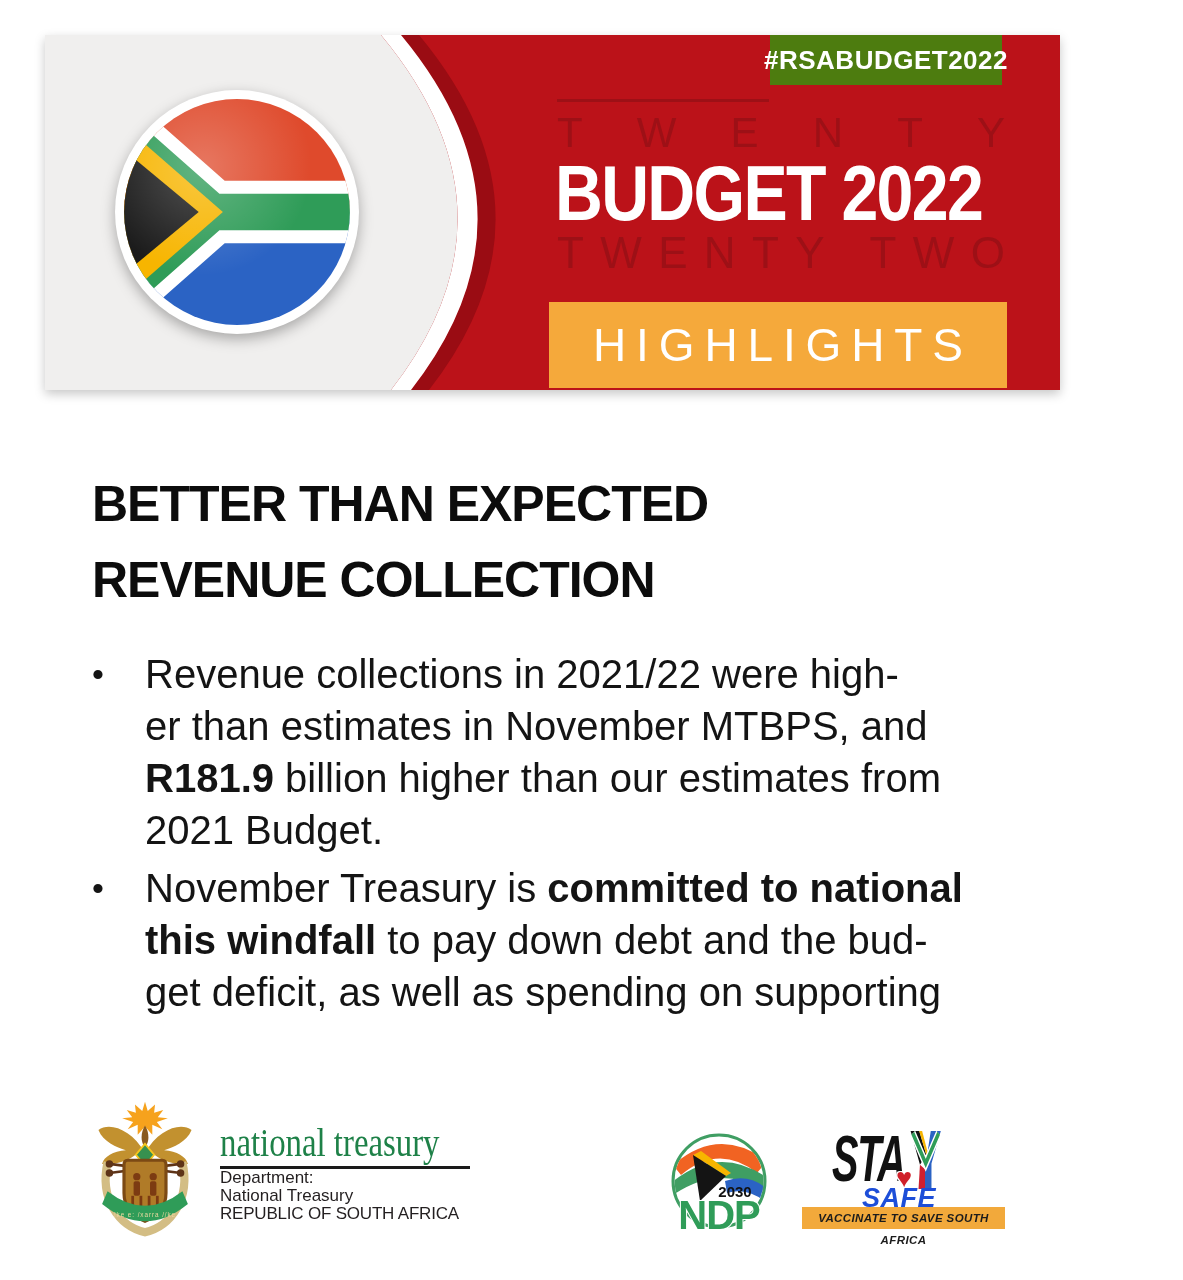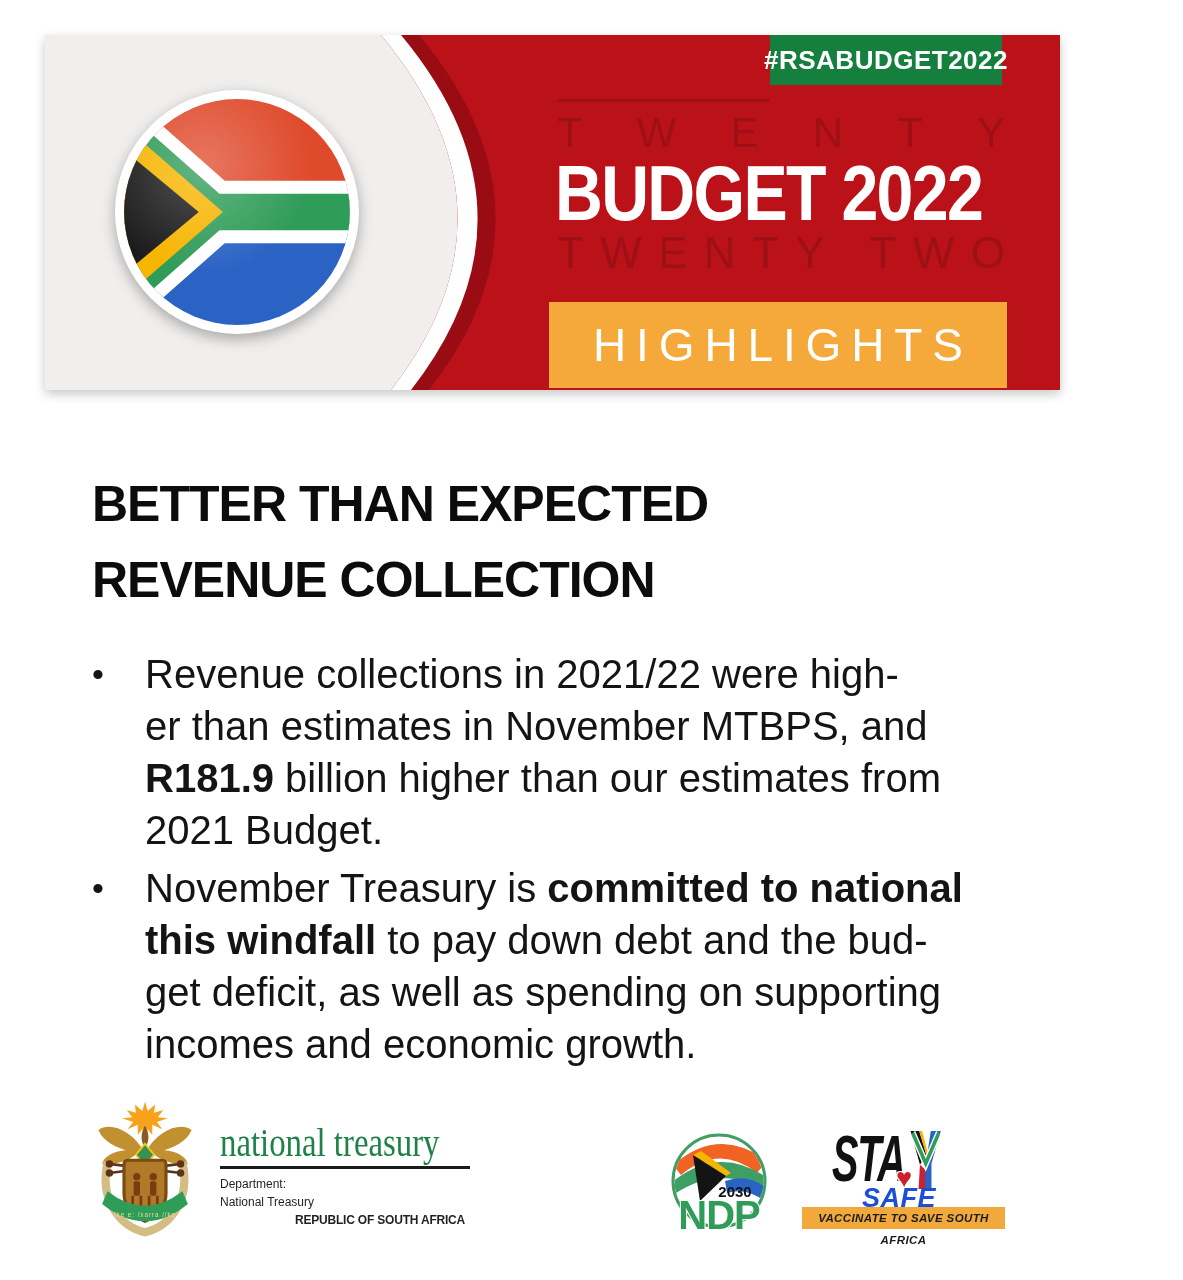--- a/index.html
+++ b/index.html
@@ -37,22 +37,22 @@
   .dot{width:53px;flex:0 0 53px;font-size:34px;line-height:52px;}
   .btext b{font-weight:bold;}
 
   
   .coat{position:absolute;left:92px;top:1100px;width:106px;height:146px;}
   .coat svg{width:100%;height:100%;}
   .treasury-block{position:absolute;left:220px;top:1122px;width:320px;}
   .treasury-wordmark{font-family:"Liberation Serif","DejaVu Serif",serif;font-size:40px;
                      line-height:42px;transform:scaleX(.82);transform-origin:left top;white-space:nowrap;}
   .treasury-rule{width:250px;height:3px;background:#1a1a1a;margin-top:2px;}
-  .dept{margin-top:6px;font-size:12px;line-height:18px;color:#231f20;}
-  .dept .b3{font-weight:bold;letter-spacing:-.2px;text-align:center;}
+  .dept{font-size:17px;line-height:18px;color:#231f20;}
+  .dept .b3{font-weight:normal;letter-spacing:-.2px;}
 
   .ndp{position:absolute;left:663px;top:1129px;width:120px;height:120px;text-align:right;}
   .ndp svg{width:100%;height:100%;}
 
   .staysafe{position:absolute;left:802px;top:1131px;width:203px;height:100px;font-style:italic;}
   .stay-row{display:flex;align-items:flex-start;width:max-content;margin-left:30px;
             transform:scaleX(.62);transform-origin:left top;}
   .stay-text{font-size:64px;font-weight:bold;line-height:56px;letter-spacing:-2px;color:#111;}
   .y-flag{width:62px;height:58px;margin-left:2px;}
   .heart{position:absolute;left:94px;top:34px;font-size:27px;line-height:27px;color:#d0202a;
@@ -97,21 +97,21 @@
           <path d="M-115 -64 L-38 0 L-115 64 Z" fill="#1b1b1b"></path>
           <radialGradient id="sheen" cx="35%" cy="30%" r="80%">
             <stop offset="0%" stop-color="#ffffff" stop-opacity=".25"></stop>
             <stop offset="60%" stop-color="#ffffff" stop-opacity="0"></stop>
           </radialGradient>
           <circle r="112" fill="url(#sheen)"></circle>
         </g>
       </svg>
     </div>
 
-    <div class="hashtag-badge" style="background: #15803d;">
+    <div class="hashtag-badge" style="background: #4d7c0f;">
       <span>#RSABUDGET2022</span>
     </div>
 
     <div class="red-rule" style="background: rgb(157, 16, 22);"></div>
 
     <div class="twenty-row twenty-top splitflex" style="color: rgb(157, 16, 22);">
         <span style="white-space: pre;">T</span>
         <span style="white-space: pre;">W</span>
         <span style="white-space: pre;">E</span>
         <span style="white-space: pre;">N</span>
@@ -153,21 +153,21 @@
     <div>REVENUE COLLECTION</div>
   </div>
 
   <div class="bullets">
     <div class="bullet">
       <span class="dot">•</span>
       <div class="btext"><span>Revenue collections in 2021/22 were high-</span><br><span>er than estimates in November MTBPS, and</span><br><span></span><b>R181.9</b><span> billion higher than our estimates from</span><br><span>2021 Budget.</span></div>
     </div>
     <div class="bullet">
       <span class="dot">•</span>
-      <div class="btext"><span>November Treasury is </span><b>committed to national</b><br><b>this windfall</b><span> to pay down debt and the bud-</span><br><span>get deficit, as well as spending on supporting</span><br><span>incomes and economic growth.</span></div>
+      <div class="btext"><span>November Treasury is </span><b>committed to national</b><br><b>this windfall</b><span> to pay down debt and the bud-</span><br><span>get deficit, as well as spending on supporting</span><br></div>
     </div>
   </div>
 
   <div class="coat">
     <svg viewBox="0 0 110 160">
 
       <path d="M55 2 L58 12 L66 5 L65 14 L75 11 L69 19 L80 20 L68 24 L74 32 L63 27 L63 38 L55 29 L47 38 L47 27 L36 32 L42 24 L30 20 L41 19 L35 11 L45 14 L44 5 L52 12 Z" fill="#f6a21d"></path>
 
       <path d="M55 58 C40 32 16 24 4 33 C9 46 24 52 34 55 C20 56 10 62 8 70 C23 72 38 66 46 59 Z" fill="#c2912f"></path>
       <path d="M55 58 C70 32 94 24 106 33 C101 46 86 52 76 55 C90 56 100 62 102 70 C87 72 72 66 64 59 Z" fill="#c2912f"></path>

